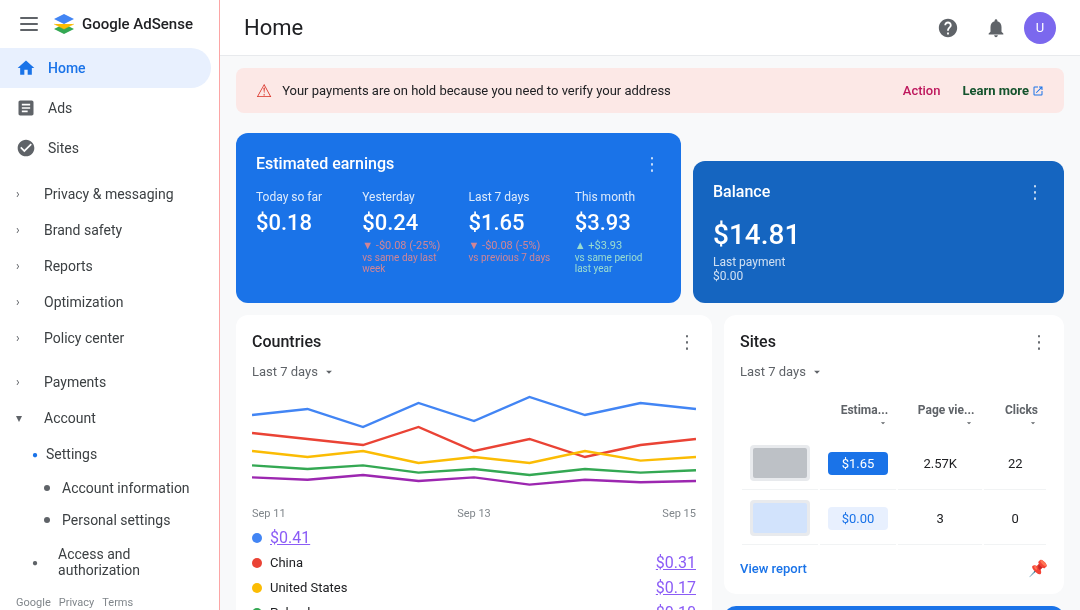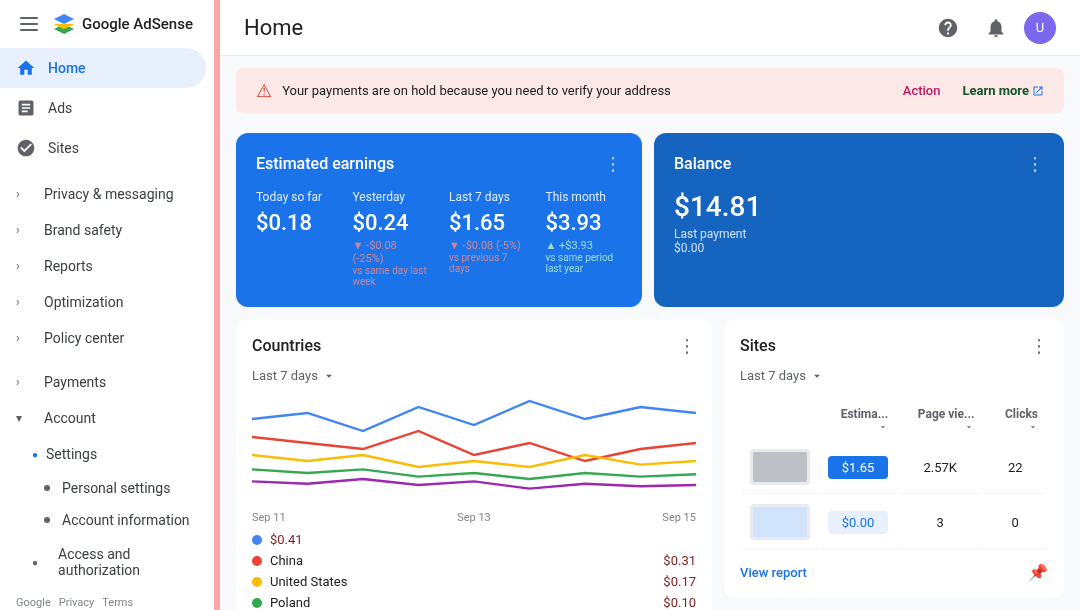--- a/index.html
+++ b/index.html
@@ -1,19 +1,19 @@
 <!DOCTYPE html>
 <html><head>
   <meta charset="utf-8">
   <style>
     * { box-sizing: border-box; margin: 0; padding: 0; }
     body { font-family: 'Google Sans', Roboto, Arial, sans-serif; font-size: 14px; color: #202124; background: #f8f9fa; display: flex; height: 610px; overflow: hidden; }
 
     
-    .sidebar { width: 220px; background: #fff; height: 100%; display: flex; flex-direction: column; border-right: 6px solid #fca5a5; flex-shrink: 0; overflow-y: auto; }
+    .sidebar { width: 220px; background: #fff; height: 100%; display: flex; flex-direction: column; border-right: 1px solid #fca5a5; flex-shrink: 0; overflow-y: auto; }
     .sidebar-header { display: flex; align-items: center; gap: 10px; padding: 12px 16px; height: 56px; }
     .hamburger-icon { display: flex; flex-direction: column; gap: 4px; cursor: pointer; padding: 4px; }
     .hamburger-icon span { display: block; width: 18px; height: 2px; background: #5f6368; border-radius: 2px; }
     .logo { display: flex; align-items: center; gap: 6px; }
     .logo-icon { width: 24px; height: 24px; }
     .logo-text { font-size: 15px; font-weight: 500; color: #202124; }
 
     .nav-item { display: flex; align-items: center; gap: 12px; padding: 10px 16px; cursor: pointer; border-radius: 0 24px 24px 0; margin-right: 8px; color: #3c4043; font-size: 14px; }
     .nav-item.active { background: #e8f0fe; color: #1a73e8; font-weight: 500; }
     .nav-item .nav-icon { width: 20px; height: 20px; display: flex; align-items: center; justify-content: center; color: inherit; flex-shrink: 0; }
@@ -49,42 +49,42 @@
     .more-btn { color: rgba(255,255,255,0.8); cursor: pointer; font-size: 18px; }
     .earnings-grid { display: flex; gap: 20px; }
     .earning-item { flex: 1; }
     .earning-label { font-size: 12px; opacity: 0.85; margin-bottom: 6px; }
     .earning-value { font-size: 22px; font-weight: 500; margin-bottom: 4px; }
     .earning-change { font-size: 11px; opacity: 0.8; }
     .earning-change.neg { color: #ff8a80; }
     .earning-change.pos { color: #b9f6ca; }
 
     
-    .balance-card { background: #1565c0; border-radius: 12px; padding: 20px; color: #fff; width: 410px; }
+    .balance-card { background: #1565c0; border-radius: 12px; padding: 20px; color: #fff; width: 371px; margin-top: 28px; }
     .balance-value { font-size: 28px; font-weight: 500; margin: 10px 0 4px; }
     .balance-label { font-size: 12px; opacity: 0.8; }
     .balance-sub { font-size: 12px; opacity: 0.8; }
     .earnings-balance-row { display: flex; gap: 12px; padding: 8px 16px 0; }
 
     
     .card { background: #fff; border-radius: 12px; padding: 16px; }
     .card-header-row { display: flex; align-items: center; justify-content: space-between; margin-bottom: 12px; }
     .card-title-dark { font-size: 16px; font-weight: 500; color: #202124; }
     .filter-dropdown { display: flex; align-items: center; gap: 4px; font-size: 13px; color: #5f6368; cursor: pointer; }
 
     
     .chart-area { height: 120px; position: relative; margin-bottom: 8px; }
     .chart-labels { display: flex; justify-content: space-between; font-size: 11px; color: #80868b; margin-bottom: 8px; }
 
     
     .country-list { display: flex; flex-direction: column; gap: 6px; }
     .country-item { display: flex; align-items: center; gap: 8px; }
     .country-dot { width: 10px; height: 10px; border-radius: 50%; flex-shrink: 0; }
     .country-name { flex: 1; font-size: 13px; color: #202124; }
-    .country-value { font-size: 13px; color: #7f1d1d; }
+    .country-value { font-size: 16px; color: #8b5cf6; text-decoration: underline; }
     .view-report { color: #1a73e8; font-size: 13px; font-weight: 500; cursor: pointer; margin-top: 12px; display: flex; align-items: center; justify-content: space-between; }
     .pin-icon { color: #1a73e8; font-size: 16px; }
 
     
     .sites-card { background: #fff; border-radius: 12px; padding: 16px; }
     .sites-table { width: 100%; margin-top: 18px; }
     .sites-thead th { font-size: 12px; color: #5f6368; padding: 4px 8px; text-align: right; }
     .sites-thead th:first-child { text-align: left; }
     .sites-row td { padding: 8px; border-bottom: 1px solid #f1f3f4; font-size: 13px; }
     .site-thumb { width: 60px; height: 36px; background: #e8eaed; border-radius: 4px; display: flex; align-items: center; justify-content: center; }
@@ -189,26 +189,26 @@
 
     <div class="nav-group-header" style="padding-left:32px;">
       <div class="nav-group-header" style="padding:0;gap:8px;">
         <span style="color:#1a73e8;font-size:10px;">●</span>
         <span>Settings</span>
       </div>
     </div>
 
     <div class="sub-nav-item">
       <div class="sub-nav-dot"></div>
-      <span>Personal settings</span>
+      <span>Account information</span>
     </div>
 
     <div class="sub-nav-item">
       <div class="sub-nav-dot"></div>
-      <span>Account information</span>
+      <span>Personal settings</span>
     </div>
 
     <div class="nav-group-header" style="padding-left:32px;">
       <span style="color:#5f6368;font-size:10px;">●</span>
       <span style="margin-left:8px;">Access and authorization</span>
     </div>
 
     <div style="margin-top:auto;padding:8px 16px;font-size:11px;color:#80868b;display:flex;gap:8px;flex-wrap:wrap;">
       <span>Google</span>
       <span style="cursor:pointer;">Privacy</span>

